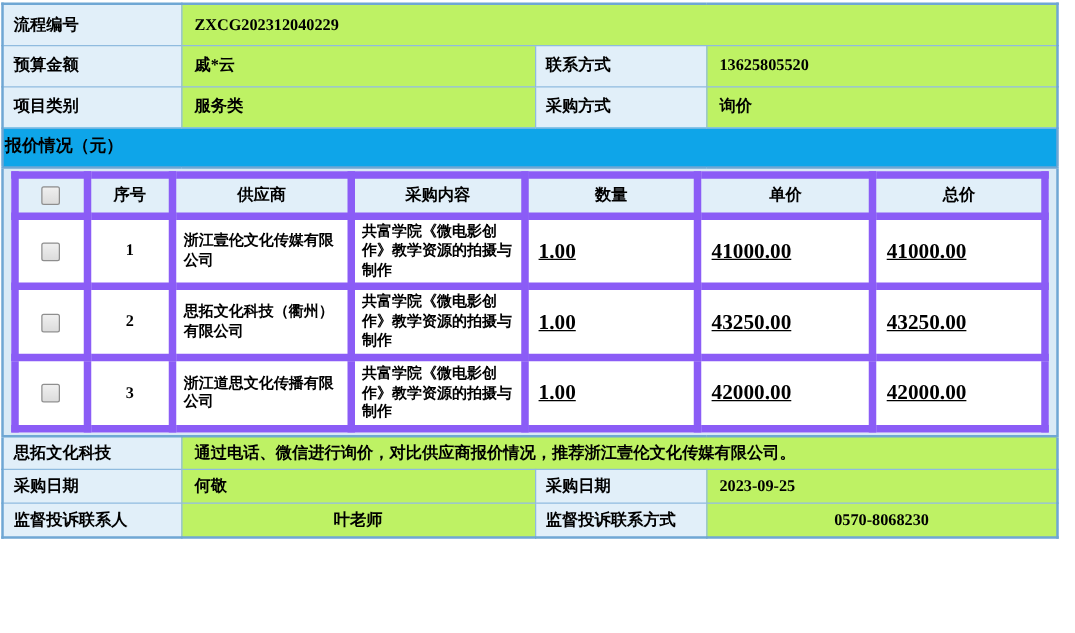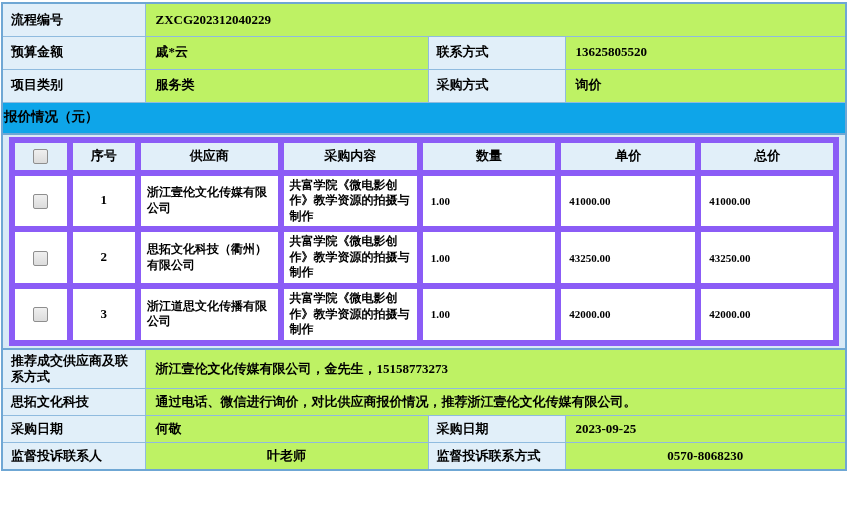--- a/index.html
+++ b/index.html
@@ -26,21 +26,21 @@
 
   
   .inner{width:100%;border:2px solid #5f9cce;background:#ffffff;}
   .inner td{border:6px solid #8b5cf6;vertical-align:middle;font-size:12px;line-height:1.3;}
   .inner tr.head{height:33px;}
   .inner tr.qrow{height:31px;}
   .inner td.hcell{background:#e1eff9;text-align:center;font-size:13px;}
   .inner td.ckcell{text-align:center;background:#ffffff;}
   .inner td.hck{background:#e1eff9;text-align:center;}
   .inner td.txt{padding:2px 4px 2px 6px;}
-  .inner td.num{padding:2px 4px 2px 8px;font-size:11px;}
+  .inner td.num{padding:2px 4px 2px 8px;font-size:17px;text-decoration:underline;}
   .inner td.seq{text-align:center;font-size:13px;}
 
   
   .checkbox{display:inline-block;width:13px;height:13px;background:linear-gradient(#efefef,#dcdcdc);border:1px solid #8e8e8e;border-radius:2px;vertical-align:middle;cursor:pointer;}
 </style>
 </head>
 <body>
 
 <div class="page">
 
@@ -129,24 +129,20 @@
             <td class="txt">共富学院《微电影创作》教学资源的拍摄与制作</td>
             <td class="num">1.00</td>
             <td class="num">42000.00</td>
             <td class="num">42000.00</td>
           </tr>
         </tbody>
             </table>
       </td>
     </tr>
 
-    <tr class="rec-row">
-      <td class="lbl">推荐成交供应商及联系方式</td>
-      <td class="val" colspan="3">浙江壹伦文化传媒有限公司，金先生，15158773273</td>
-    </tr>
 
     <tr class="small-row">
       <td class="lbl">思拓文化科技</td>
       <td class="val" colspan="3">通过电话、微信进行询价，对比供应商报价情况，推荐浙江壹伦文化传媒有限公司。</td>
     </tr>
 
     <tr class="small-row">
       <td class="lbl">采购日期</td>
       <td class="val">何敬</td>
       <td class="lbl">采购日期</td>

